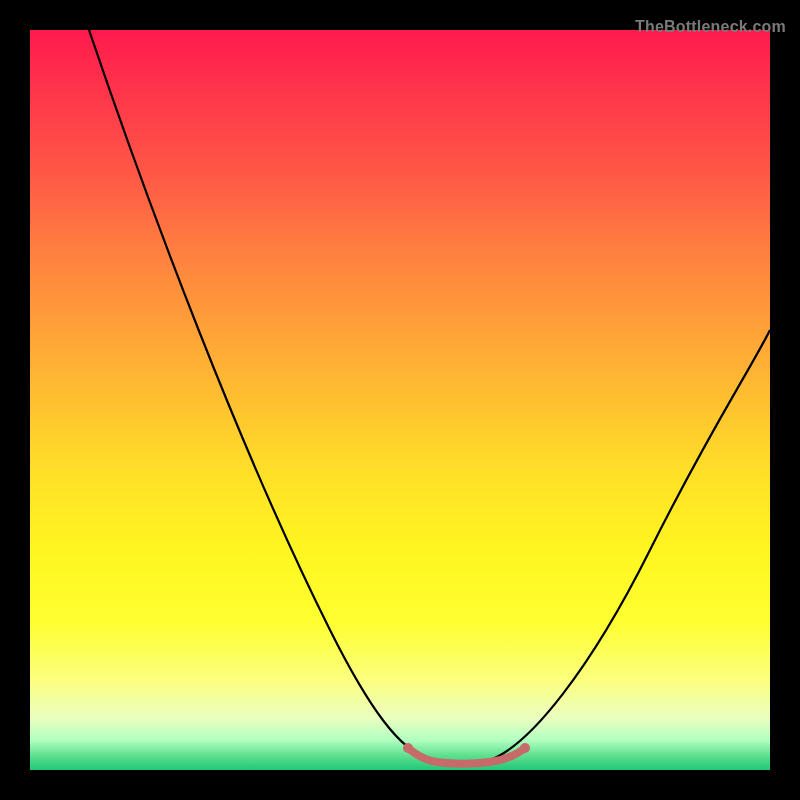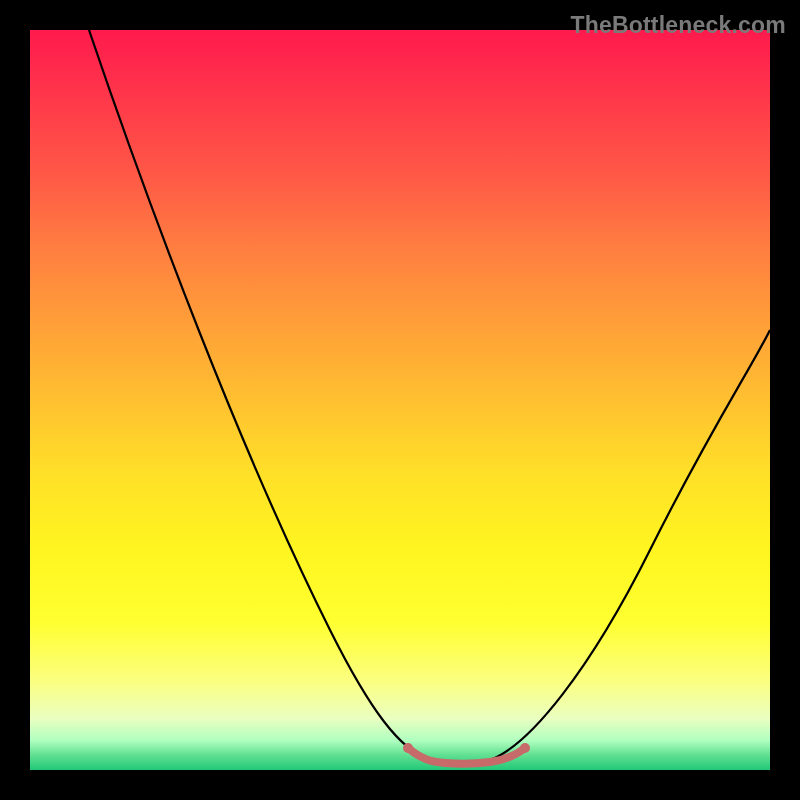--- a/index.html
+++ b/index.html
@@ -41,23 +41,23 @@
   .svg-overlay {
     position: absolute;
     left: 30px;
     top: 30px;
     width: 740px;
     height: 740px;
     pointer-events: none;
   }
   .watermark {
     position: absolute;
-    top: 12px;
+    top: 18px;
     right: 14px;
-    font-size: 23px;
+    font-size: 16px;
     font-weight: 600;
     color: #7a7a7a;
     letter-spacing: 0.2px;
     user-select: none;
   }
 </style>
 </head>
 <body>
 
 <div class="chart-container">

